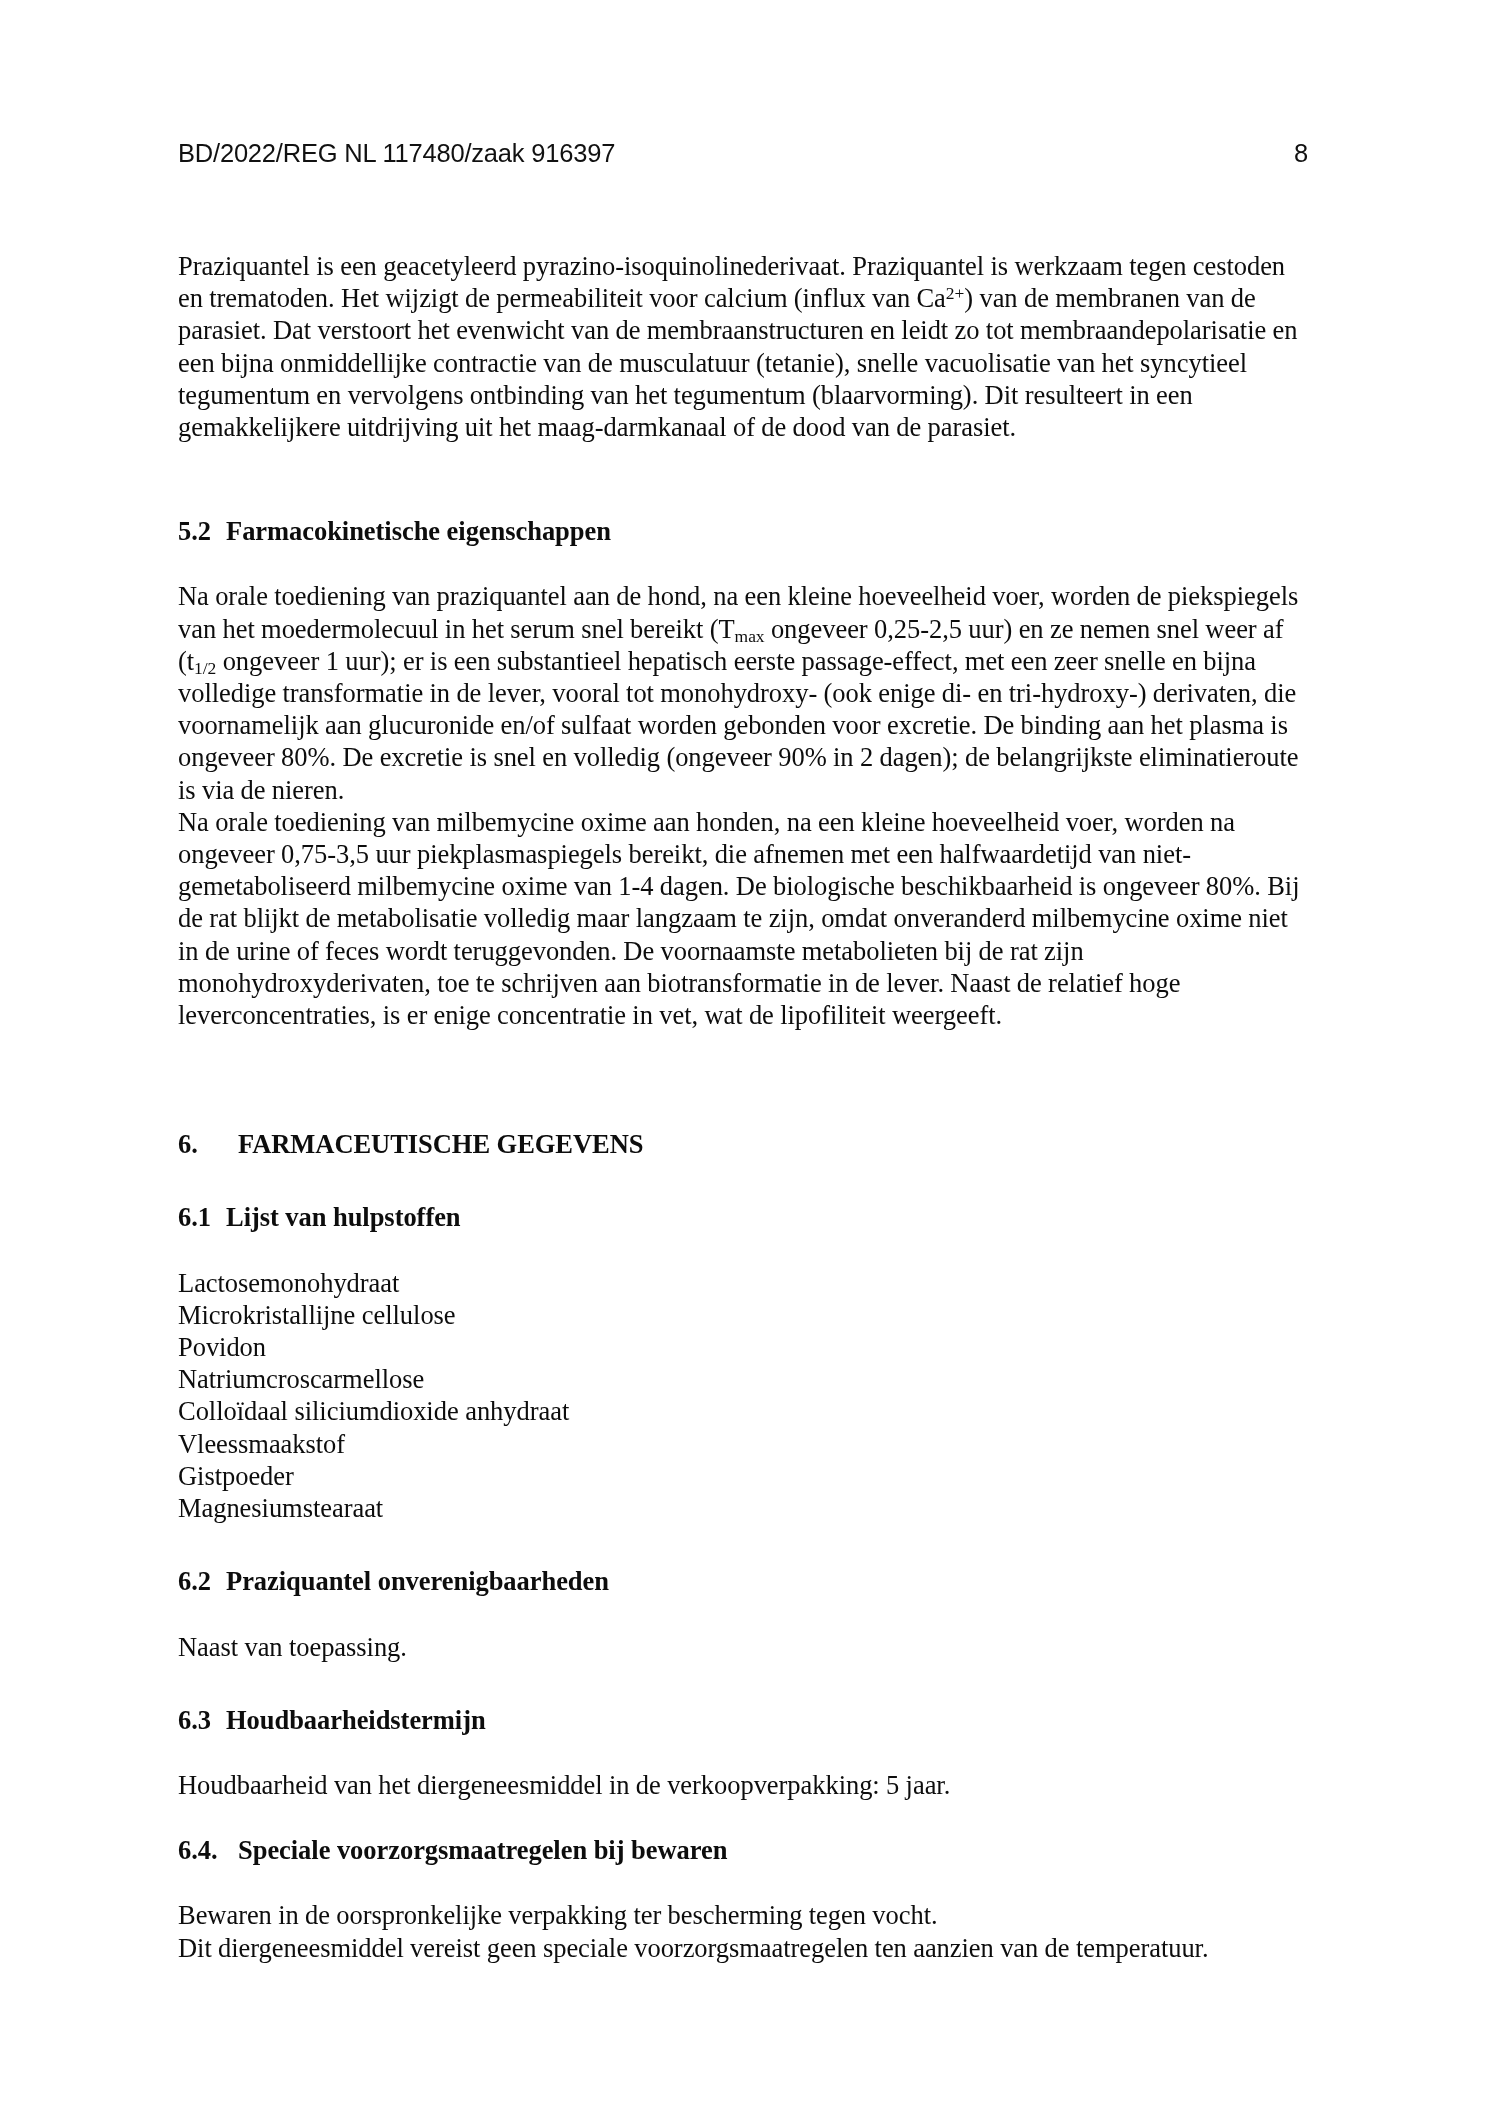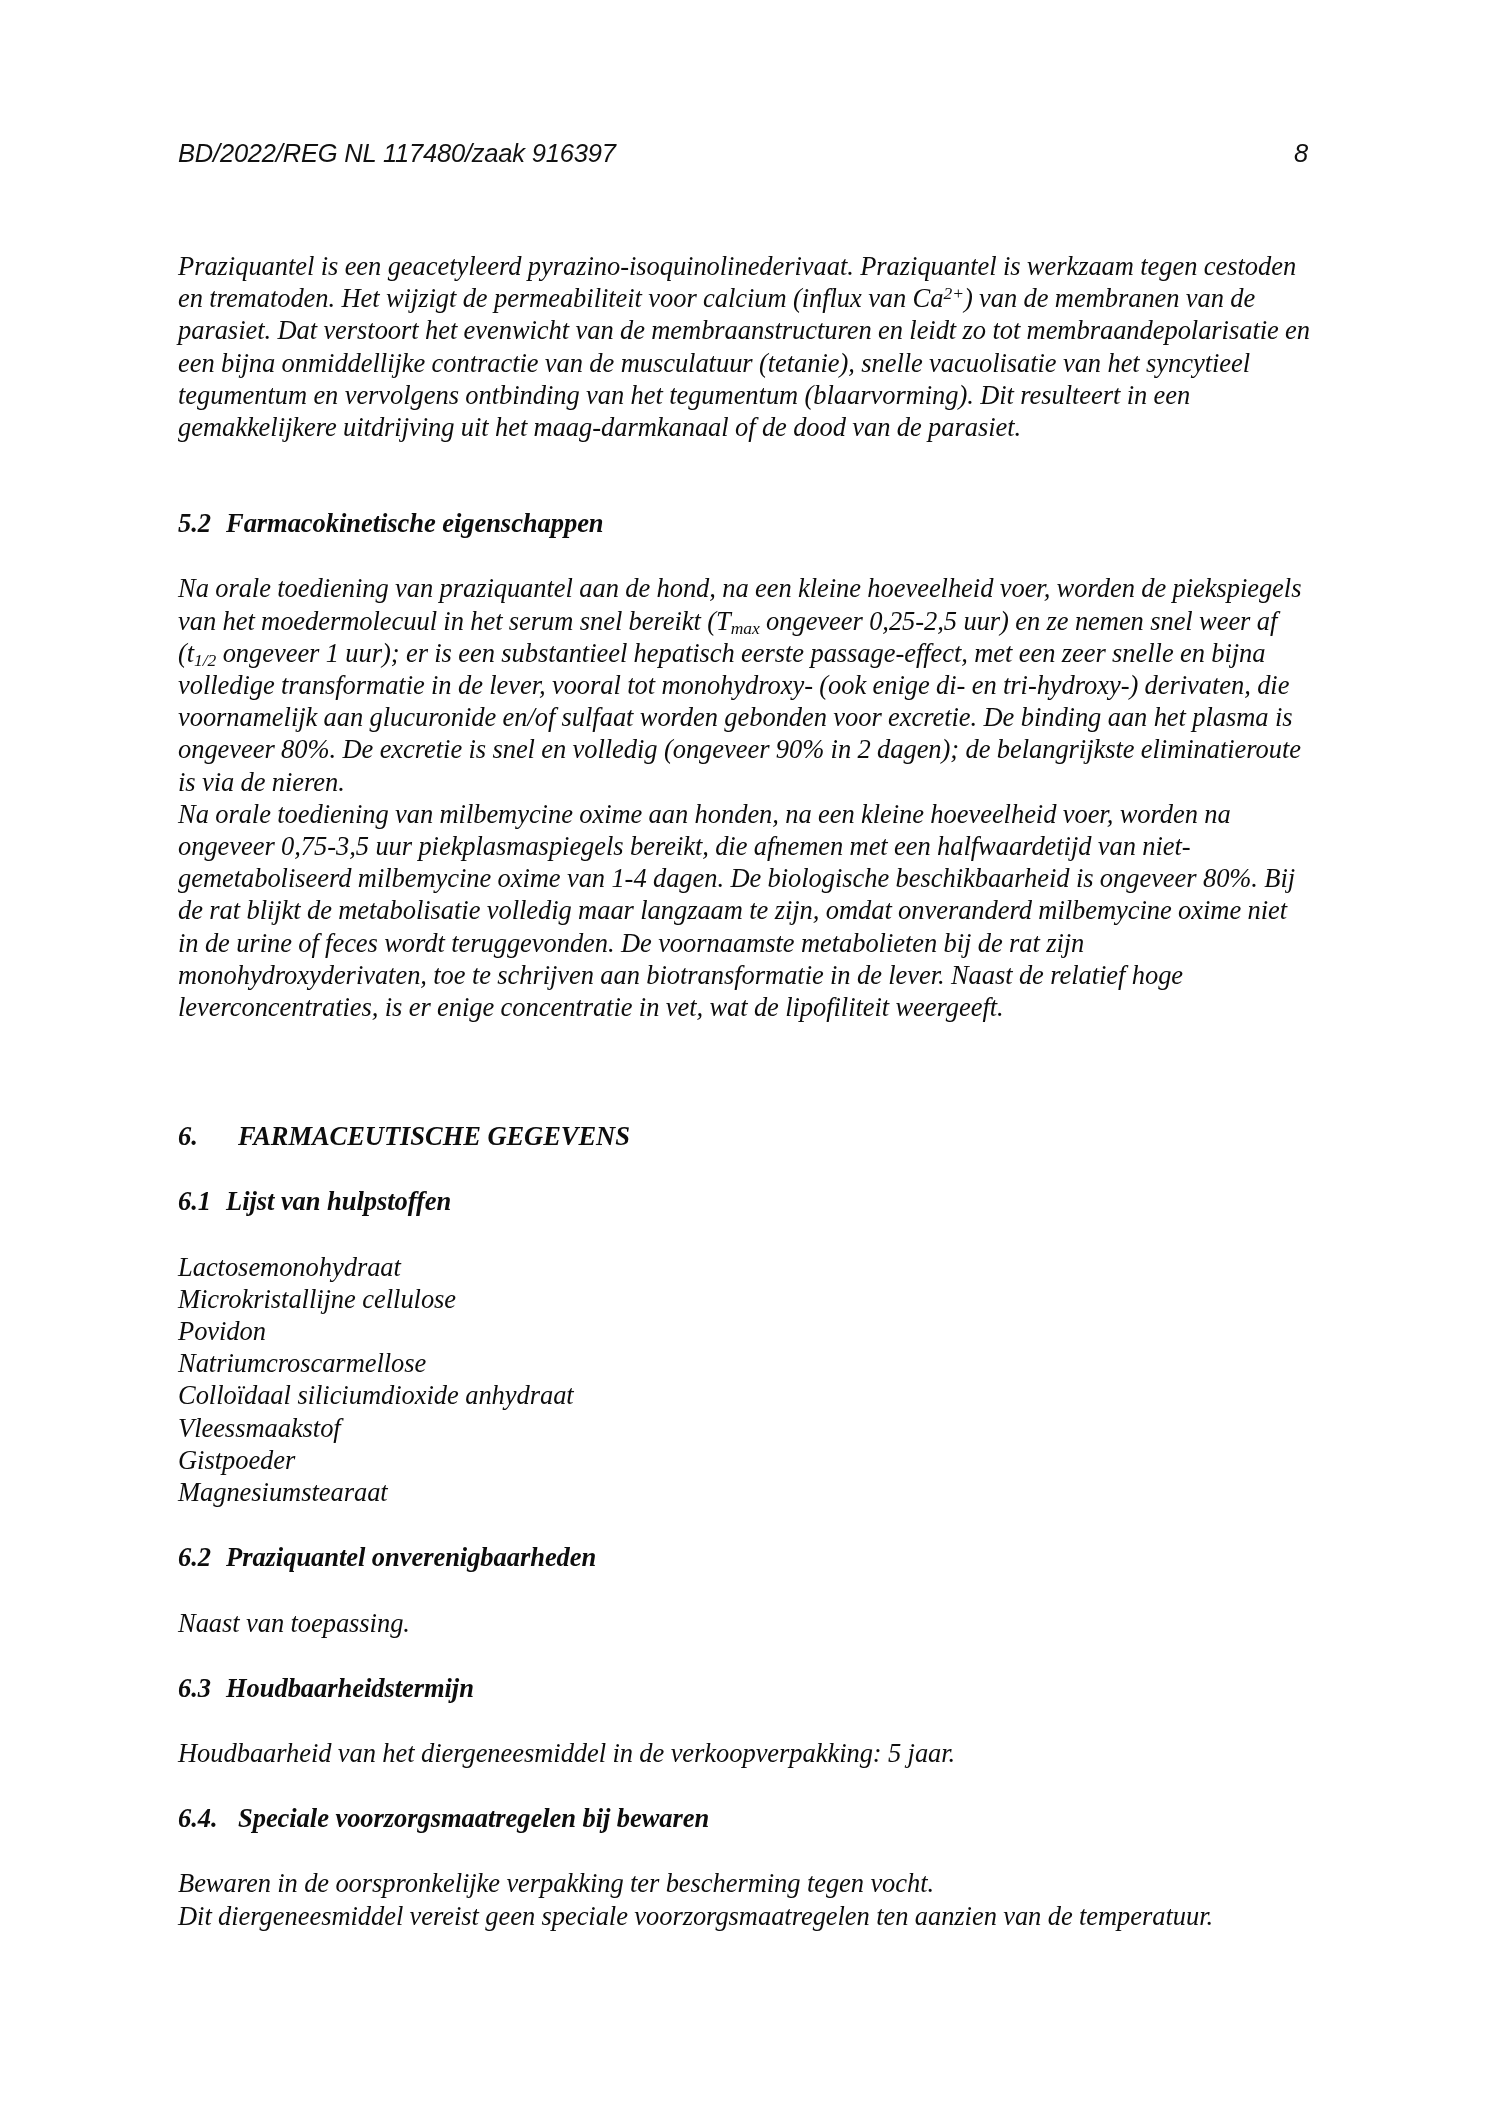--- a/index.html
+++ b/index.html
@@ -11,21 +11,20 @@
 
   .page {
     position: relative;
     width: 1494px;
     height: 2112px;
     background: #ffffff;
     box-sizing: border-box;
     overflow: hidden;
     font-family: "Liberation Serif", "DejaVu Serif", serif;
     color: #0d0d0d;
-    font-style: italic;
   }
 
   
   .doc-header {
     position: absolute;
     left: 178px;
     top: 139px;
     width: 1130px;
     display: flex;
     align-items: baseline;
@@ -61,21 +60,21 @@
     margin: 0;
     font-weight: bold;
     font-size: 26.5px;
     line-height: 32.2px;
     letter-spacing: -0.05px;
   }
 
   
   .sec-row { display: flex; align-items: baseline; }
   .sec-num { flex: 0 0 auto; }
-  .sec-num.w-narrow { width: 48px; }
+  .sec-num.w-narrow { width: 48px; margin-top: 8px; }
   .sec-num.w-wide   { width: 60px; }
   .sec-title { flex: 0 1 auto; }
   .gap-m  { height: 33px; }
   .gap-l  { height: 64px; }
   .gap-xl { height: 97px; }
 
   .list-plain { margin: 0; padding: 0; list-style: none; }
   .list-plain li {
     font-size: 26.5px;
     line-height: 32.2px;

